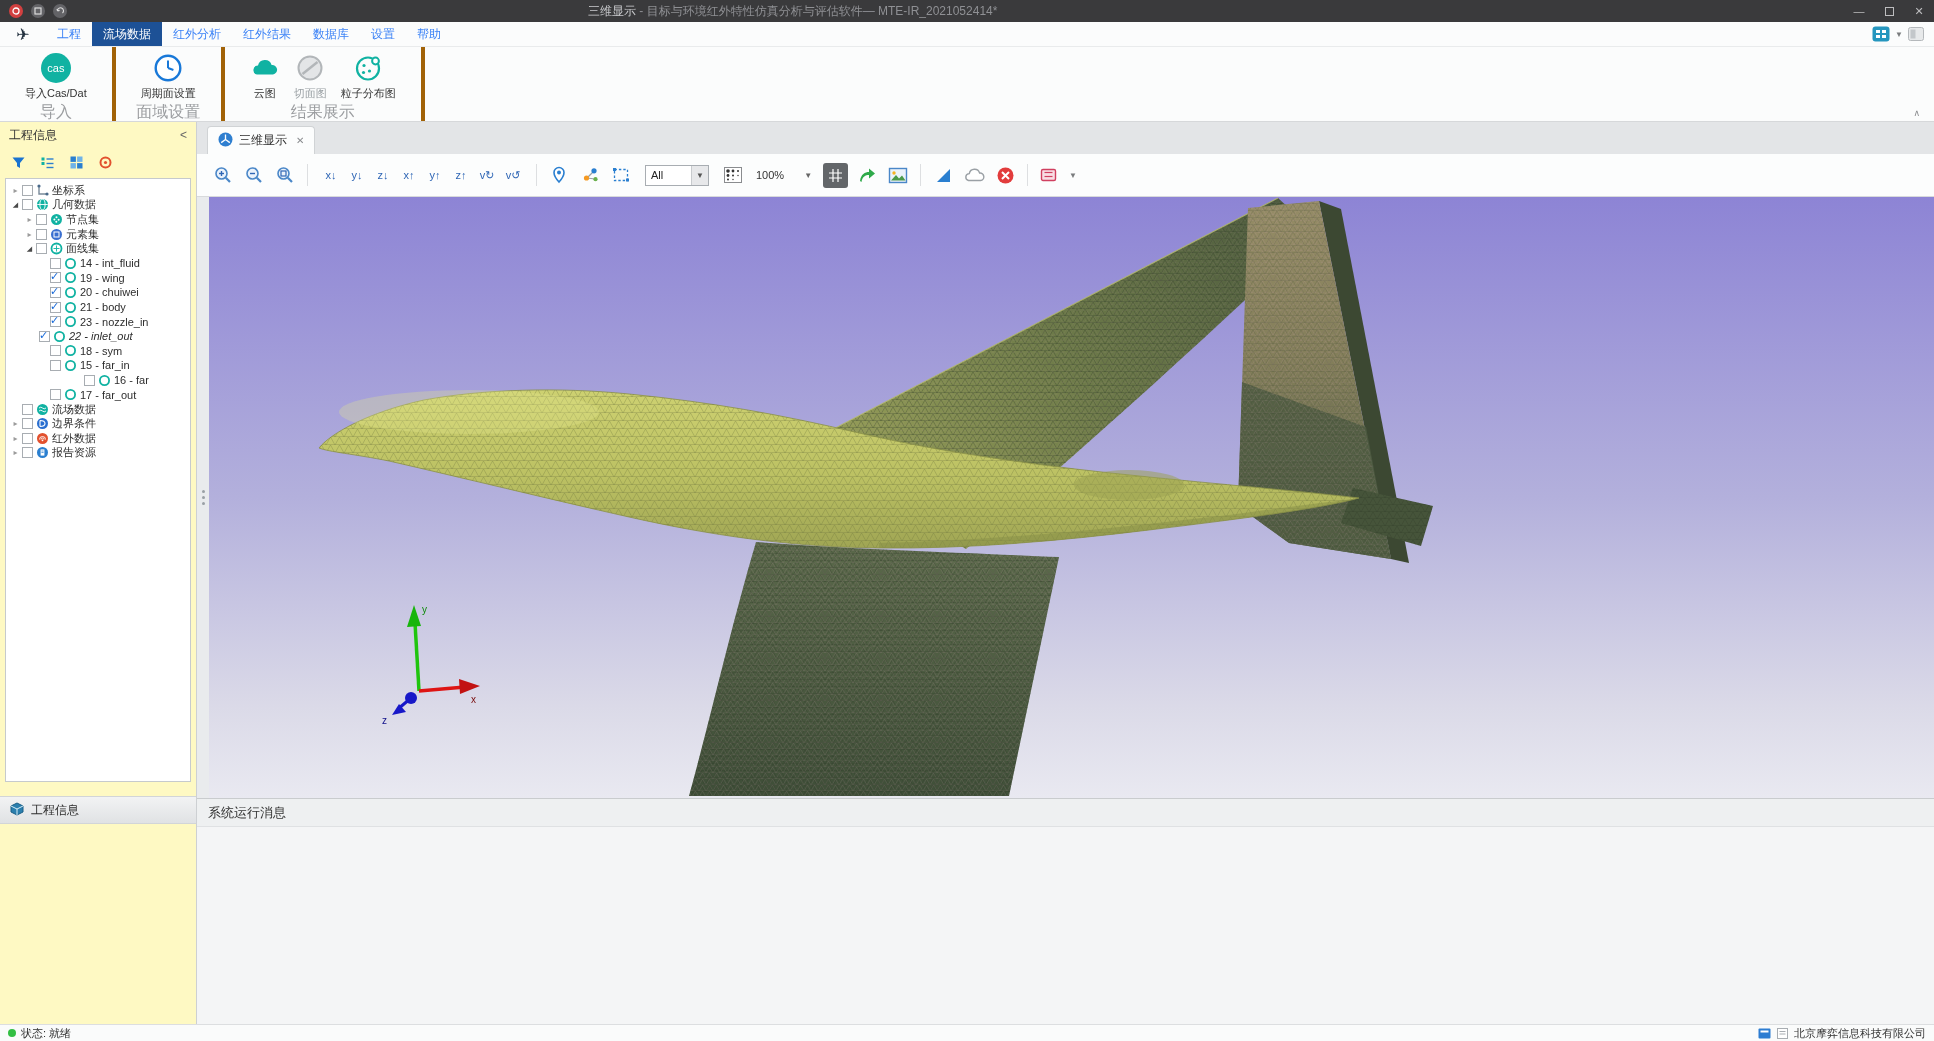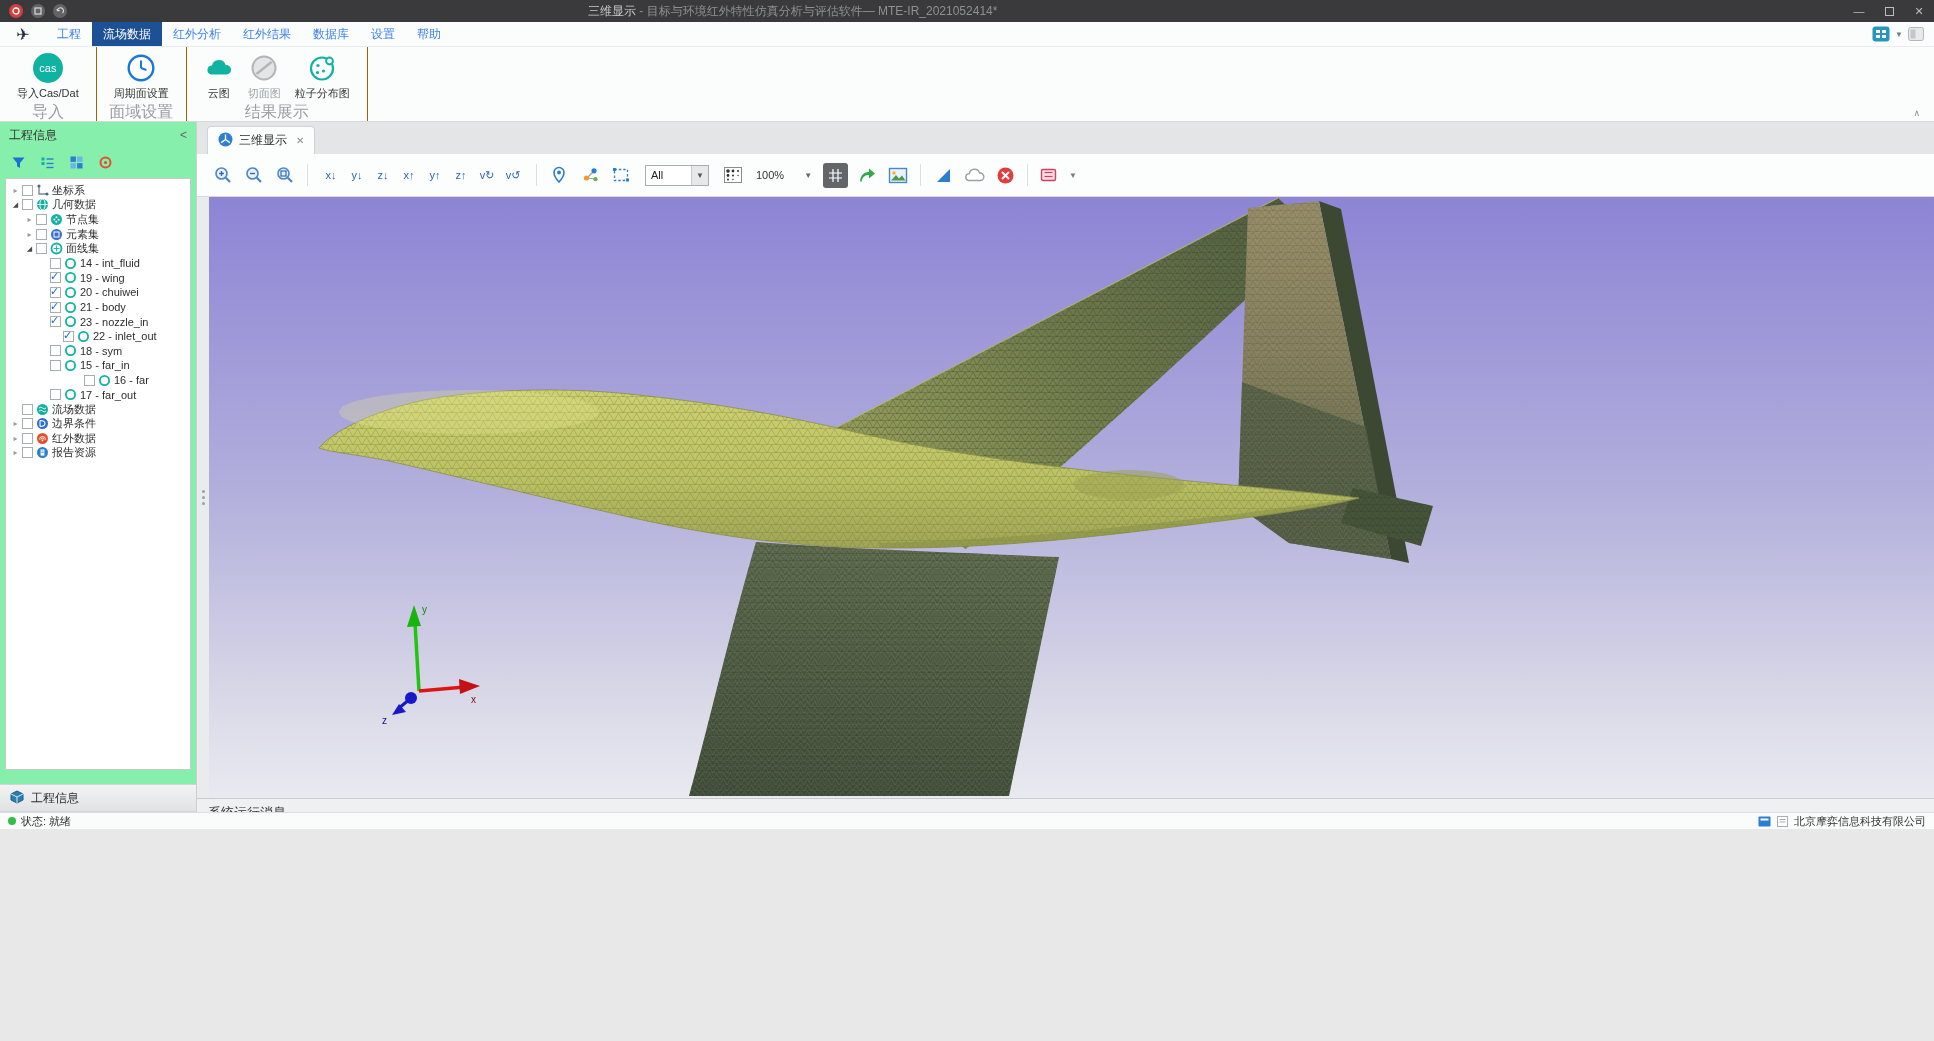--- a/index.html
+++ b/index.html
@@ -1,18 +1,18 @@
 <!DOCTYPE html>
 <html><head>
 <meta charset="utf-8">
 <style>
 *{box-sizing:border-box;margin:0;padding:0}
 html,body{width:1934px;height:1041px;overflow:hidden}
 body{font-family:"Liberation Sans","DejaVu Sans",sans-serif;background:#e8e8e8}
-.window{width:1934px;height:829px;display:flex;flex-direction:column;background:#f4f5f6}
+.window{width:1934px;height:1041px;display:flex;flex-direction:column;background:#f4f5f6}
 
 
 .titlebar{flex:0 0 22px;background:#3a3a3c;display:flex;align-items:center;position:relative}
 .qa{display:flex;align-items:center;gap:8px;padding-left:9px}
 .qa-ic{width:14px;height:14px;border-radius:50%;display:inline-flex;align-items:center;justify-content:center;cursor:pointer}
 .qa-red{background:#d24040}
 .qa-gray{background:#636367}
 .qa-ic svg{display:block}
 .title-text{position:absolute;left:588px;top:50%;transform:translateY(-50%);font-size:12px;color:#8f9094;white-space:nowrap}
 .title-text .hl{color:#c9cacd}
@@ -24,36 +24,36 @@
 .logo{width:46px;display:flex;align-items:center;justify-content:center;font-size:16px;color:#22303e}
 .menu-items{display:flex;align-items:stretch}
 .menu-item{display:flex;align-items:center;padding:0 11px;font-size:12px;color:#3b82f6;cursor:pointer}
 .menu-item.active{background:#1d5196;color:#fff}
 .menubar-right{margin-left:auto;display:flex;align-items:center;gap:5px;padding-right:10px}
 .mb-ic{display:inline-flex;align-items:center;justify-content:center;cursor:pointer}
 .mb-caret{font-size:8px;color:#7a7c7e;cursor:pointer}
 
 
 .ribbon{flex:0 0 75px;background:#fbfcfc;border-bottom:1px solid #d6d8da;display:flex;position:relative}
-.rgroup{display:flex;flex-direction:column;border-right:1px solid #a16207;padding:0 4px}
+.rgroup{display:flex;flex-direction:column;border-right:4px solid #a16207;padding:0 12px}
 .rbuttons{flex:1;display:flex;align-items:flex-start;padding:4px 6px 0}
 .rbtn{display:flex;flex-direction:column;align-items:center;padding:2px 7px;cursor:pointer}
 .ricon{width:30px;height:30px;display:flex;align-items:center;justify-content:center}
 .cas-circle{width:30px;height:30px;border-radius:50%;background:#10b2a2;color:#fff;display:flex;align-items:center;justify-content:center;font-size:11px}
 .rlabel{font-size:11px;color:#333;margin-top:3px;white-space:nowrap}
 .rbtn.disabled{cursor:default}
 .rbtn.disabled .rlabel{color:#9aa0a4}
 .rgroup-label{height:17px;line-height:15px;text-align:center;font-size:16px;color:#9b9da0}
 .ribbon-collapse{position:absolute;right:14px;bottom:3px;color:#8a8c8f;font-size:9px;cursor:pointer}
 
 
 .main{flex:1;display:flex;min-height:0}
 
 
-.sidebar{flex:0 0 197px;border-right:1px solid #cdd0d3;background:#86efac;display:flex;flex-direction:column}
+.sidebar{flex:0 0 197px;border-right:1px solid #cdd0d3;background:#fef9c3;display:flex;flex-direction:column}
 .sb-header{flex:0 0 26px;display:flex;align-items:center;padding:0 9px;font-size:12px;color:#333}
 .sb-collapse{margin-left:auto;color:#666;cursor:pointer;font-size:12px}
 .sb-tools{flex:0 0 28px;display:flex;align-items:center;gap:11px;padding:0 9px}
 .sb-tool{width:18px;height:18px;display:flex;align-items:center;justify-content:center;cursor:pointer}
 .tree-box{margin:2px 5px 0;background:#fff;border:1px solid #c6cacd;height:604px;overflow:hidden;padding-top:4px}
 .trow{display:flex;align-items:center;height:14.6px;font-size:11px;color:#2e2e2e;cursor:pointer;white-space:nowrap}
 .tarrow{width:11px;text-align:center;font-size:8px;color:#9b9b9b;flex:0 0 11px}
 .tarrow.exp{color:#4a4a4a;font-size:7px}
 .cb{width:11px;height:11px;border:1px solid #a8adb2;background:#fff;margin:0 3px 0 1px;position:relative;flex:0 0 11px}
 .cb.checked::after{content:"✓";position:absolute;left:-1px;top:-3px;font-size:11px;font-weight:bold;color:#1668d8}
@@ -366,21 +366,21 @@
           <div class="trow" style="padding-left: 32px;">
             <span class="tarrow"></span>
             <span class="cb checked"></span>
             <span class="ticon">
               <svg width="13" height="13">
                 <circle cx="6.5" cy="6.5" r="4.6" fill="#fff" stroke="#10b2a2" stroke-width="1.8"></circle>
               </svg>
             </span>
             <span>23 - nozzle_in</span>
           </div>
-          <div class="trow" style="padding-left: 45px;">
+          <div class="trow" style="padding-left: 21px; font-style: italic;">
             <span class="tarrow"></span>
             <span class="cb checked"></span>
             <span class="ticon">
               <svg width="13" height="13">
                 <circle cx="6.5" cy="6.5" r="4.6" fill="#fff" stroke="#10b2a2" stroke-width="1.8"></circle>
               </svg>
             </span>
             <span>22 - inlet_out</span>
           </div>
           <div class="trow" style="padding-left: 32px;">

